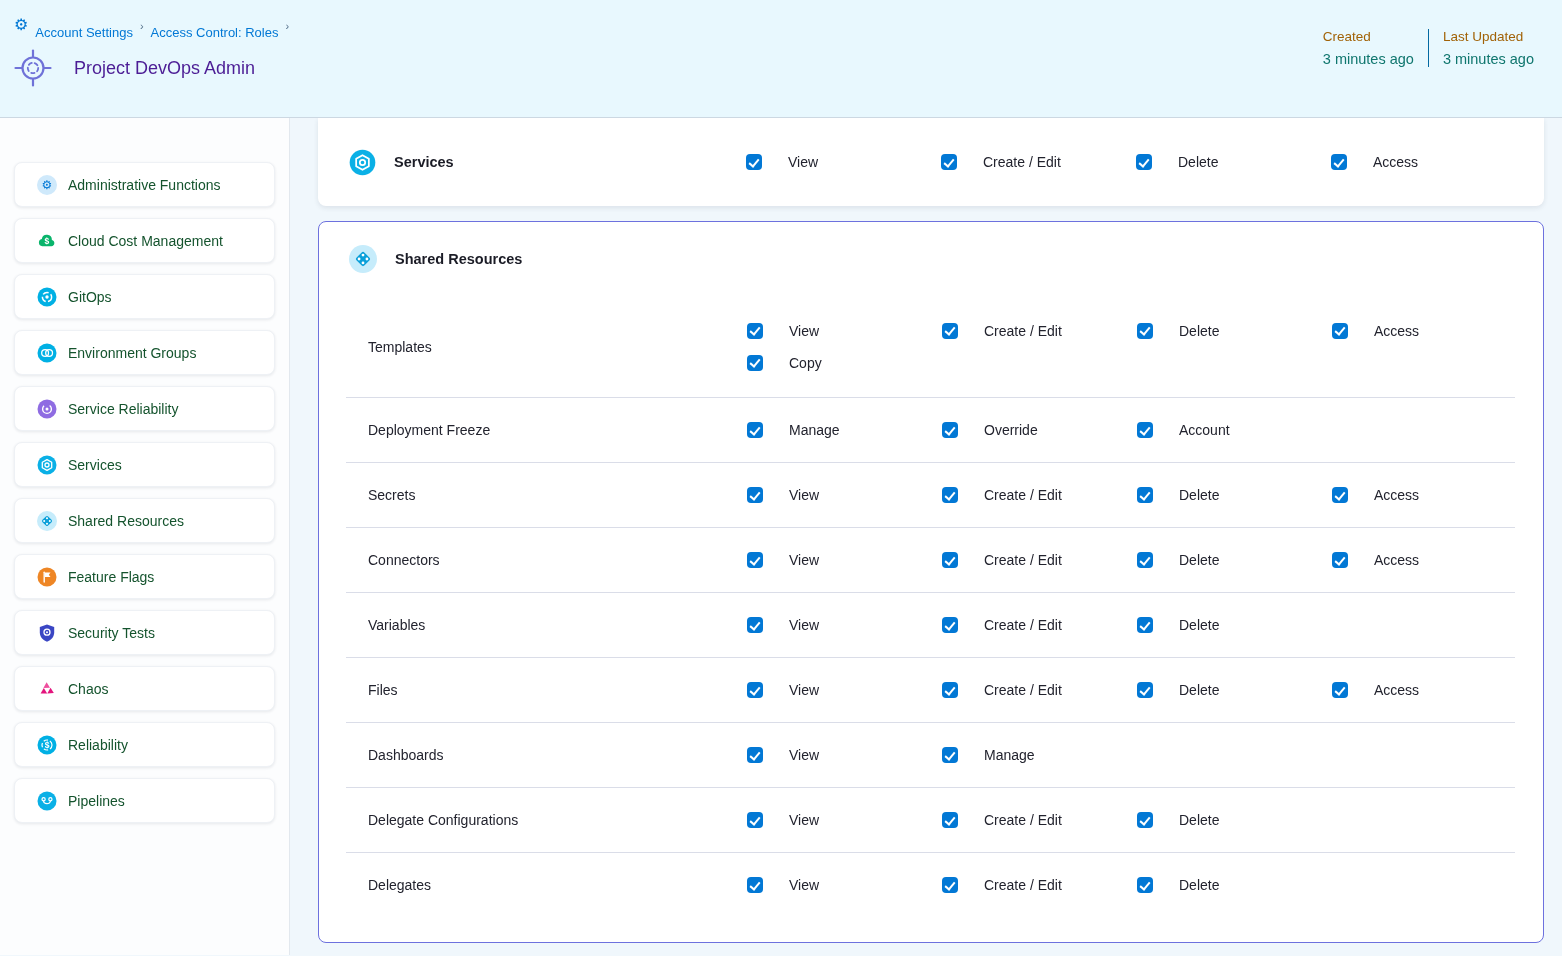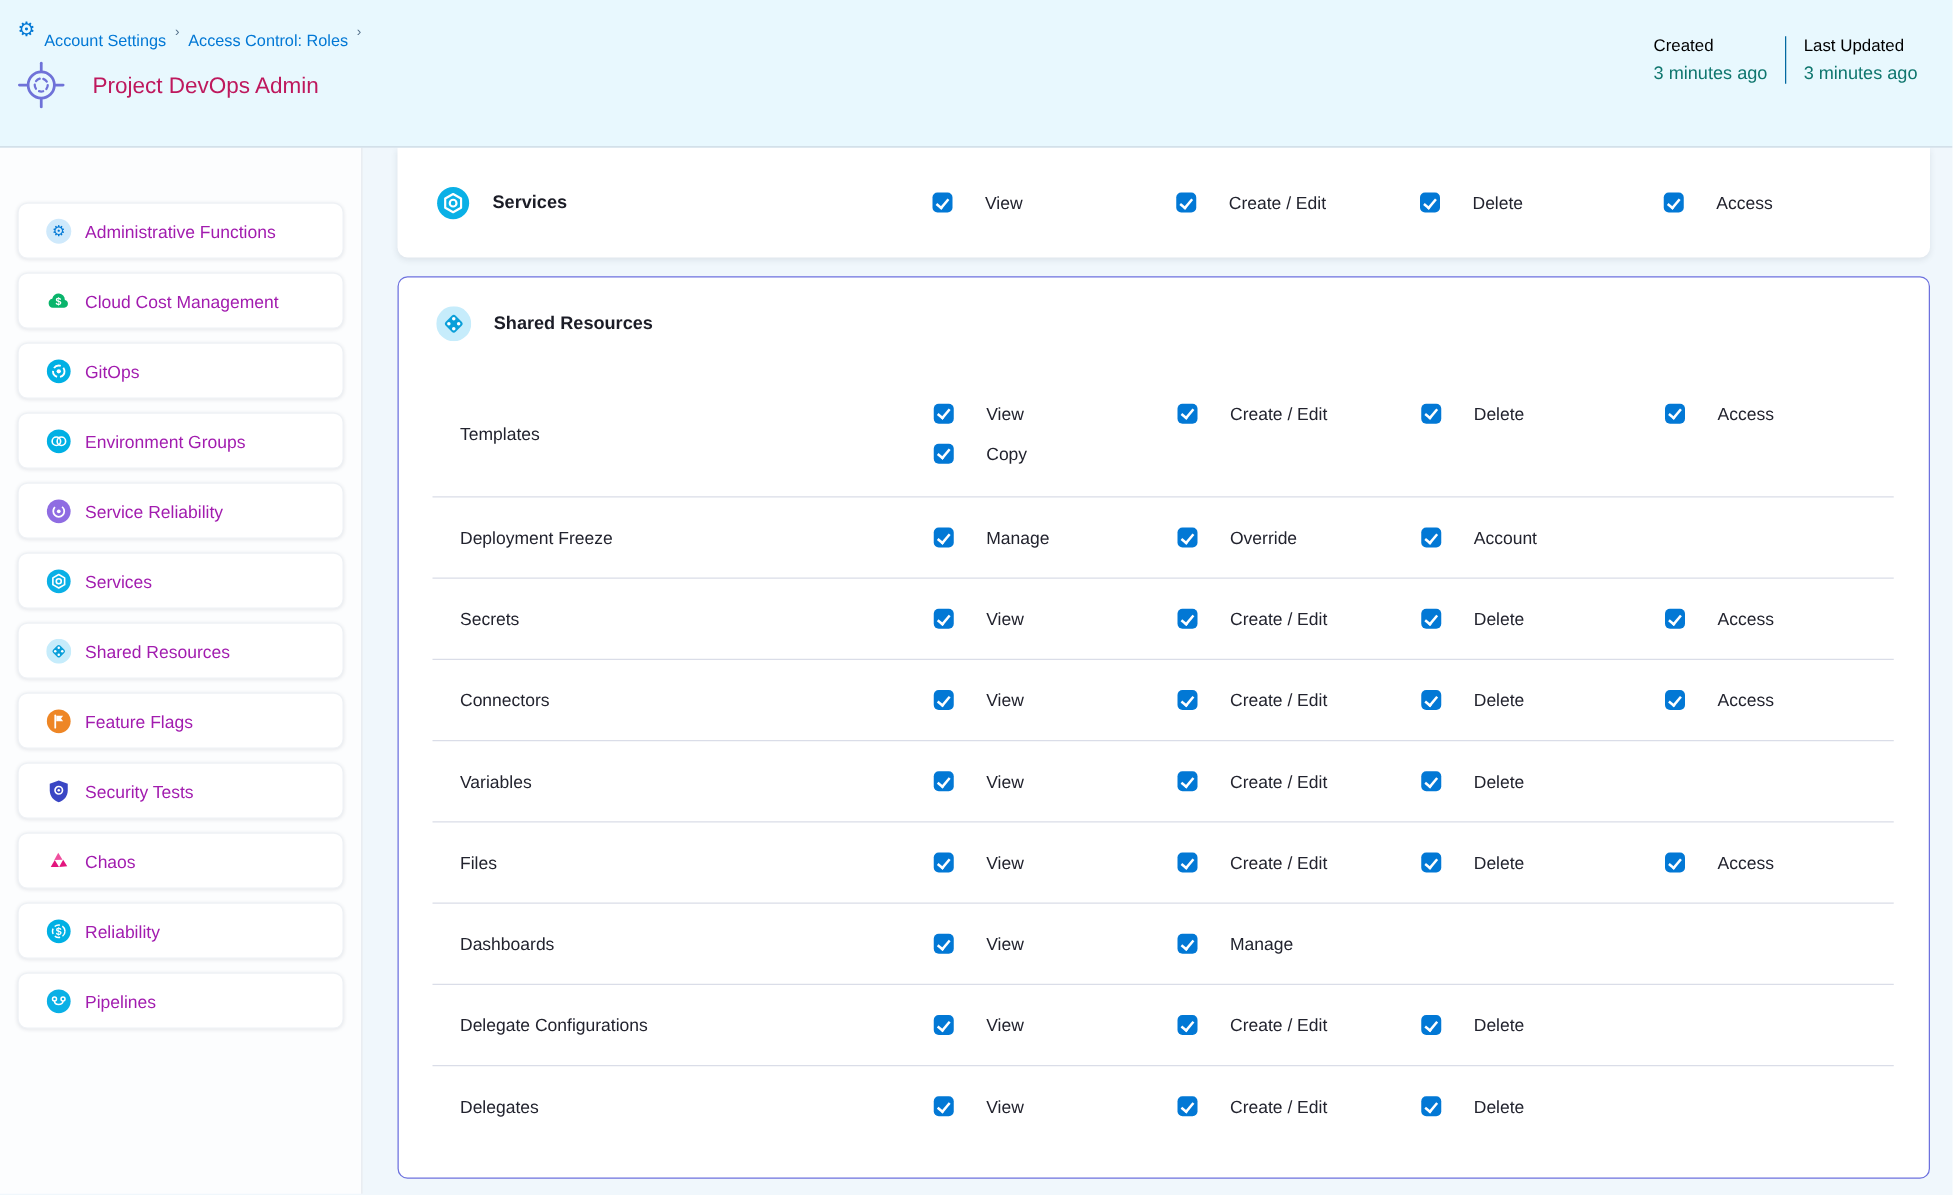--- a/index.html
+++ b/index.html
@@ -13,42 +13,42 @@
   .topbar {
     height:118px; background:#e8f8fe; border-bottom:1px solid #ccd8e2;
     position:relative; padding:12px 18px 0 14px;
   }
   .breadcrumb { display:flex; align-items:center; gap:7px; font-size:13px; }
   .crumb-gear { color:#0278d5; font-size:16px; line-height:1; transform:translateY(-1px); }
   .crumb-link { color:#0278d5; font-weight:500; cursor:pointer;margin-top:13px; }
   .crumb-sep { color:#54708a; font-size:11px; }
   .title-row { display:flex; align-items:center; gap:22px; margin-top:9px; padding-left:0; }
   .target-wrap { width:38px; height:38px; flex:none; }
-  .page-title { font-size:18px; font-weight:500; color:#be185d; }
+  .page-title { font-size:18px; font-weight:500; color:#4c1d95; }
   .meta { position:absolute; top:29px; right:14px; display:flex; }
   .meta-col { padding:0 14px; }
   .meta-col + .meta-col { border-left:1px solid #0369a1; }
-  .meta-label { font-size:13.5px; color:#000000; margin-bottom:7px; }
+  .meta-label { font-size:13.5px; color:#a16207; margin-bottom:7px; }
   .meta-value { font-size:14.5px; color:#0f766e; }
 
   
   .layout { display:flex; height:837px; }
   .sidebar {
     width:290px; flex:none; background:#fcfdfe;
     border-right:1px solid #e2e8ee; padding:44px 14px 0 14px;
   }
   .side-card {
     background:#fff; border:1px solid #eef1f5; border-radius:8px;
     box-shadow:0 1px 3px rgba(40,50,70,0.10);
     height:45px; display:flex; align-items:center; gap:11px;
     padding-left:22px; margin-bottom:11px; cursor:pointer;
   }
   .side-icon { width:20px; height:20px; flex:none; display:flex; align-items:center; justify-content:center; }
   .side-icon svg { width:20px; height:20px; display:block; }
-  .side-label { font-size:14px; color:#a21caf; }
+  .side-label { font-size:14px; color:#14532d; }
 
   .main { flex:1; padding:0 18px 12px 28px; }
 
   
   .services-card {
     background:#fff; border-radius:0 0 8px 8px;
     box-shadow:0 2px 5px rgba(40,50,70,0.10);
     height:88px; display:grid;
     grid-template-columns:397px 195px 195px 195px 195px;
     align-items:center; padding-left:31px;

